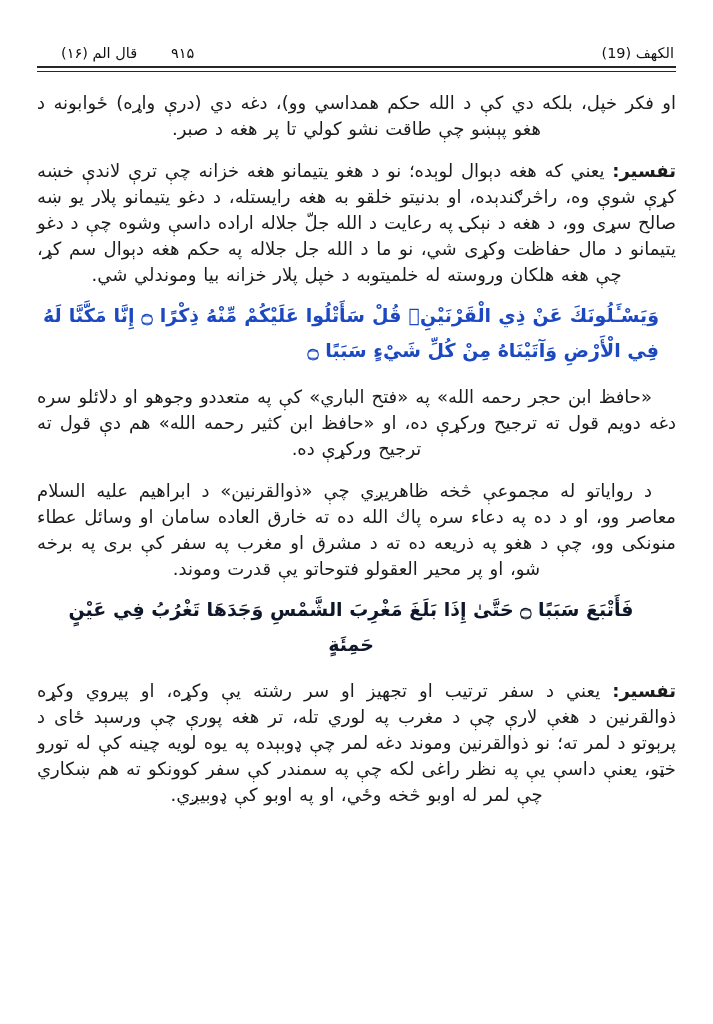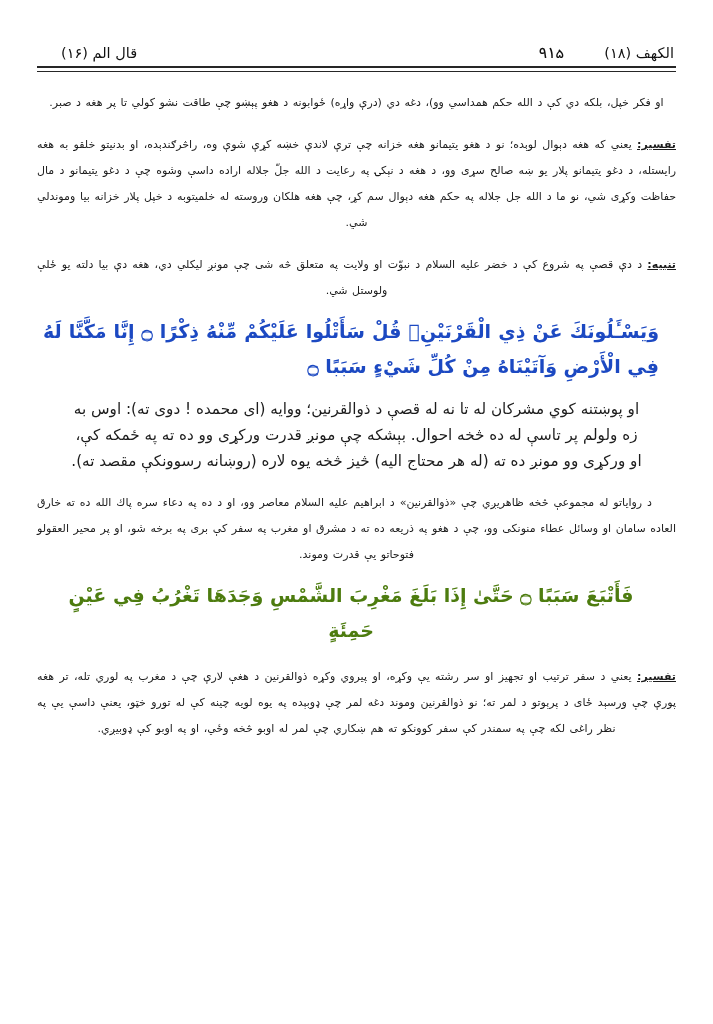--- a/index.html
+++ b/index.html
@@ -9,41 +9,41 @@
     color:#1c1c1c;
     direction:rtl;
   }
   .page{padding:44px 37px 0 37px;}
   
   .hdr{
     display:flex;justify-content:space-between;align-items:flex-end;
     font-size:14.5px;line-height:1.3;color:#111;
     padding:0 2px 3px 2px;
   }
-  .hdr-center{flex:1;text-align:right;font-family:Liberation Serif, serif;}
+  .hdr-center{flex:1;text-align:left;}
   .hdr-side{width:110px;}
   .hdr-left{text-align:left;margin-left:22px;}
   .rule{
     height:3px;
     border-top:2.6px solid #262626;
     border-bottom:1.2px solid #262626;
     margin-bottom:18px;
   }
   
   .para{
     margin:16px 0 10px 0;
-    font-size:11px;
+    font-size:18px;
     line-height:26px;
     text-align:justify;
     text-align-last:center;
     word-spacing:1px;
   }
   .para.flush{text-indent:0;}
   .para.indent{text-indent:24px;}
-  .lead{font-weight:bold;text-decoration:underline;}
+  .lead{font-weight:bold;}
   .verse{
     margin:8px 17px 12px 6px;
     font-size:19px;
     font-weight:bold;
     line-height:35px;
     text-align:justify;
     text-align-last:right;
   }
   .verse.single{text-align:center;text-align-last:center;}
   .translation{
@@ -52,40 +52,39 @@
     line-height:26px;
     text-align:center;
   }
 </style>
 </head>
 <body>
 
 <div class="page">
 
   <div class="hdr">
-    <span class="hdr-side hdr-right">الكهف (۱۸)</span>
+    <span class="hdr-side hdr-right">الكهف (19)</span>
     <span class="hdr-center">۹۱۵</span>
     <span class="hdr-side hdr-left">قال الم (۱۶)</span>
   </div>
   <div class="rule"></div>
 
   <p class="para flush">او فكر خپل، بلكه دي كې د الله حكم همداسي وو)، دغه دي (درې واړه) ځوابونه د هغو پېښو چې طاقت نشو كولي تا پر هغه د صبر.</p>
 
   <p class="para flush"><span class="lead">تفسير:</span> <span>يعني كه هغه دېوال لوېده؛ نو د هغو يتيمانو هغه خزانه چې ترې لاندې خښه كړې شوې وه، راڅرګندېده، او بدنيتو خلقو به هغه رايستله، د دغو يتيمانو پلار يو ښه صالح سړى وو، د هغه د نېكۍ په رعايت د الله جلّ جلاله اراده داسې وشوه چې د دغو يتيمانو د مال حفاظت وكړى شي، نو ما د الله جل جلاله په حكم هغه دېوال سم كړ، چې هغه هلكان وروسته له خلميتوبه د خپل پلار خزانه بيا وموندلي شي.</span></p>
 
-  <p class="para flush"><span class="lead">تنبيه:</span> <span>د دې قصې په شروع كې د خضر عليه السلام د نبوّت او ولايت په متعلق څه شى چې مونږ ليكلي دي، هغه دې بيا دلته يو ځلې ولوستل شي.</span></p>
 
 
   <p class="verse" style="color: rgb(28, 73, 194);">وَيَسْـَٔلُونَكَ عَنْ ذِي الْقَرْنَيْنِۖ قُلْ سَأَتْلُوا عَلَيْكُمْ مِّنْهُ ذِكْرًا ۝ إِنَّا مَكَّنَّا لَهُ فِي الْأَرْضِ وَآتَيْنَاهُ مِنْ كُلِّ شَيْءٍ سَبَبًا ۝</p>
 
-  <p class="translation">او پوښتنه كوي مشركان له تا نه له قصې د ذوالقرنين؛ ووايه (اى محمده ! دوى ته): اوس به زه ولولم پر تاسې له ده څخه احوال. بېشكه چې مونږ قدرت وركړى وو ده ته په ځمكه كې، او وركړى وو مونږ ده ته (له هر محتاج اليه) څيز څخه يوه لاره (روښانه رسوونكې مقصد ته).</p>
 
 
 
+  <p class="para indent">«حافظ ابن حجر رحمه الله» په «فتح الباري» كې په متعددو وجوهو او دلائلو سره دغه دويم قول ته ترجيح وركړې ده، او «حافظ ابن كثير رحمه الله» هم دې قول ته ترجيح وركړې ده.</p>
 
   <p class="para indent">د رواياتو له مجموعې څخه ظاهريږي چې «ذوالقرنين» د ابراهيم عليه السلام معاصر وو، او د ده په دعاء سره پاك الله ده ته خارق العاده سامان او وسائل عطاء منونكى وو، چې د هغو په ذريعه ده ته د مشرق او مغرب په سفر كې برى په برخه شو، او پر محير العقولو فتوحاتو يې قدرت وموند.</p>
 
-  <p class="verse single" style="color: #4d7c0f;">فَأَتْبَعَ سَبَبًا ۝ حَتَّىٰ إِذَا بَلَغَ مَغْرِبَ الشَّمْسِ وَجَدَهَا تَغْرُبُ فِي عَيْنٍ حَمِئَةٍ</p>
+  <p class="verse single" style="color: #0f172a;">فَأَتْبَعَ سَبَبًا ۝ حَتَّىٰ إِذَا بَلَغَ مَغْرِبَ الشَّمْسِ وَجَدَهَا تَغْرُبُ فِي عَيْنٍ حَمِئَةٍ</p>
 
 
   <p class="para flush"><span class="lead">تفسير:</span> <span>يعني د سفر ترتيب او تجهيز او سر رشته يې وكړه، او پيروي وكړه ذوالقرنين د هغې لارې چې د مغرب په لوري تله، تر هغه پورې چې ورسېد ځاى د پرېوتو د لمر ته؛ نو ذوالقرنين وموند دغه لمر چې ډوبېده په يوه لويه چينه كې له تورو خټو، يعنې داسې يې په نظر راغى لكه چې په سمندر كې سفر كوونكو ته هم ښكاري چې لمر له اوبو څخه وځي، او په اوبو كې ډوبيږي.</span></p>
 
 </div>
 
 </body></html>

